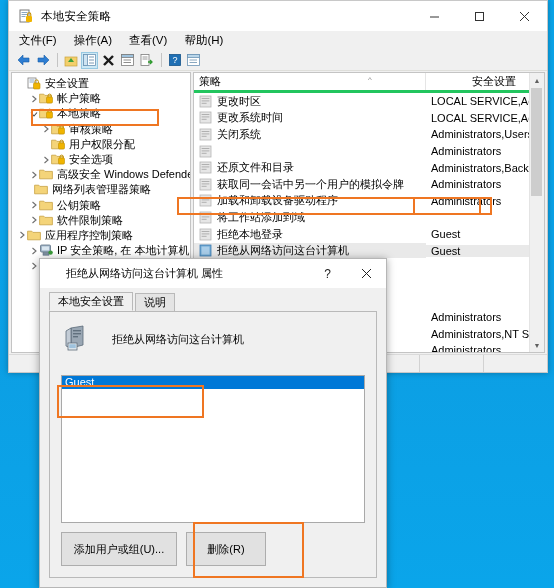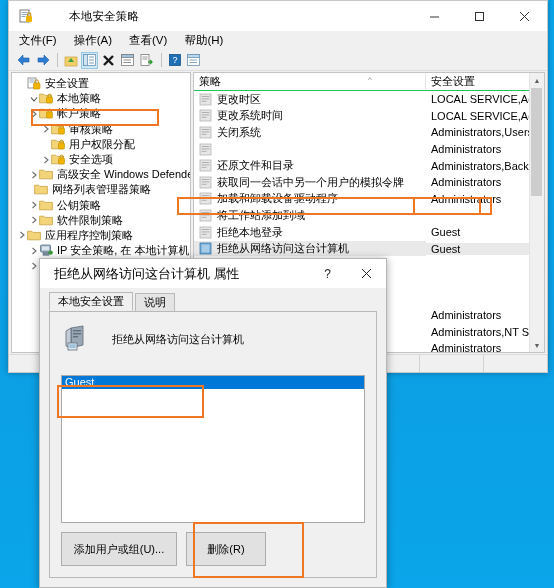--- a/index.html
+++ b/index.html
@@ -20,21 +20,20 @@
     position:absolute;left:8px;top:0px;width:540px;height:373px;
     background:#f0f0f0;
     border:1px solid #c8c8c8;
     box-shadow:0 0 6px rgba(0,0,0,.28);
     box-sizing:border-box;
     display:flex;flex-direction:column;
   }
   .titlebar{
     height:30px;flex:0 0 30px;background:#ffffff;display:flex;align-items:center;
     position:relative;
-    gap:28px;
   }
   .titlebar .t-icon{width:16px;height:16px;margin-left:9px;margin-right:7px;position:relative;}
   .titlebar .t-text{font-size:11.5px;color:#000;letter-spacing:.2px;}
   .wbtns{position:absolute;right:0;top:0;height:30px;display:flex;}
   .wbtn{width:45px;height:30px;display:flex;align-items:center;justify-content:center;color:#333;font-size:12px;}
   .wbtn svg{display:block;}
 
   .menubar{height:19px;flex:0 0 19px;background:#f0f0f0;display:flex;align-items:center;padding-left:10px;}
   .menubar span{font-size:11.5px;color:#000;margin-right:17px;white-space:nowrap;}
 
@@ -54,21 +53,21 @@
   }
 
   
   .tree{padding:3px 0 0 0;}
   .tnode{display:flex;align-items:center;height:15.2px;white-space:nowrap;font-size:11px;color:#000;position:relative;}
   .arrow{width:11px;height:11px;flex:0 0 11px;display:flex;align-items:center;justify-content:center;color:#7a7a7a;font-size:8px;}
   .arrow svg{display:block;}
   .tico{width:14px;height:13px;flex:0 0 14px;margin-right:4px;position:relative;}
   .tlabel{overflow:hidden;text-overflow:clip;}
   
-  .lhead{height:17px;flex:0 0 17px;background:#fff;border-bottom:1px solid #22c55e;display:flex;align-items:center;font-size:11px;position:relative;}
+  .lhead{height:17px;flex:0 0 17px;background:#fff;border-bottom:3px solid #22c55e;display:flex;align-items:center;font-size:11px;position:relative;gap:41px;}
   .lhead .col1{width:232px;padding-left:5px;box-sizing:border-box;border-right:1px solid #e5e5e5;height:17px;line-height:17px;}
   .lhead .col2{flex:1;padding-left:5px;box-sizing:border-box;height:17px;line-height:17px;}
   .lhead .sortmark{position:absolute;left:174px;top:2px;color:#8a8a8a;font-size:8px;}
 
   .lbody{flex:1;overflow:hidden;position:relative;}
   .lrow{display:flex;height:16.6px;align-items:center;font-size:11px;white-space:nowrap;}
   .lrow .c1{width:232px;display:flex;align-items:center;padding-left:5px;box-sizing:border-box;overflow:hidden;}
   .lrow .c2{flex:1;padding-left:5px;box-sizing:border-box;overflow:hidden;color:#000;}
   .lrow.sel .c1,.lrow.sel .c2{background:#e9e9e9;}
   .polyico{width:13px;height:13px;flex:0 0 13px;margin-right:5px;position:relative;}
@@ -83,21 +82,21 @@
   .sb3{width:63px;}
 
   
   #dlg{
     position:absolute;left:39px;top:258px;width:348px;height:330px;
     background:#f0f0f0;border:1px solid #b6b6b6;
     box-shadow:0 1px 8px rgba(0,0,0,.35);
     box-sizing:border-box;display:flex;flex-direction:column;
   }
   .dtitle{height:29px;flex:0 0 29px;background:#fff;display:flex;align-items:center;position:relative;}
-  .dtitle .dt-text{margin-left:14px;font-size:13px;color:#000;}
+  .dtitle .dt-text{margin-left:26px;font-size:11px;color:#000;}
   .dbtns{position:absolute;right:0;top:0;display:flex;height:29px;}
   .dbtn{width:39px;height:29px;display:flex;align-items:center;justify-content:center;font-size:12px;color:#222;}
 
   .tabstrip{height:19px;flex:0 0 19px;margin:4px 0 0 9px;display:flex;align-items:flex-end;}
   .tab{height:18px;padding:0 8px;font-size:11px;display:flex;align-items:center;
        background:#e4e4e4;border:1px solid #b9b9b9;border-bottom:none;margin-right:2px;box-sizing:border-box;}
   .tab.active{background:#f0f0f0;border-bottom:1px solid #f0f0f0;height:19px;position:relative;z-index:2;}
 
   .tabpanel{flex:1;margin:0 9px 9px 9px;background:#f0f0f0;border:1px solid #b9b9b9;position:relative;box-sizing:border-box;}
   .hdrow{display:flex;align-items:center;padding:13px 0 0 14px;}
@@ -245,42 +244,42 @@
                 <line x1="2.5" y1="3" x2="7.5" y2="3" stroke="#8aa7c4"></line>
                 <line x1="2.5" y1="5" x2="7.5" y2="5" stroke="#8aa7c4"></line>
                 <rect x="6.5" y="6" width="6.5" height="6" rx="1" fill="#f0b400" stroke="#c08f00" stroke-width=".6"></rect>
                 <path d="M8 6 v-1.4 a1.7 1.7 0 0 1 3.4 0 V6" fill="none" stroke="#c08f00" stroke-width="1"></path>
               </svg></span>
             <span class="tlabel">安全设置</span>
           </div>
           <div class="tnode" style="padding-left: 16px;">
             <span class="arrow">
               <svg width="8" height="8" viewBox="0 0 8 8">
-                <path d="M1 2.5 L4 6 L7 2.5" fill="none" stroke="#4a4a4a" stroke-width="1.1"></path>
+                <path d="M2.5 1 L6 4 L2.5 7" fill="none" stroke="#6d6d6d" stroke-width="1.1"></path>
               </svg>
             </span>
             <span class="tico"><svg width="14" height="12" viewBox="0 0 14 12">
                 <path d="M.6 2.2 h4.2 l1.1 1.2 h6.5 v7.4 H.6 Z" fill="#f4d479" stroke="#c8a141" stroke-width=".8"></path>
                 <rect x="7.5" y="5" width="6" height="6" rx="1" fill="#f0b400" stroke="#c08f00" stroke-width=".6"></rect>
                 <path d="M9 5 v-1.3 a1.6 1.6 0 0 1 3.2 0 V5" fill="none" stroke="#c08f00" stroke-width="1"></path>
               </svg></span>
-            <span class="tlabel">本地策略</span>
+            <span class="tlabel">帐户策略</span>
           </div>
           <div class="tnode" style="padding-left: 16px;">
             <span class="arrow">
               <svg width="8" height="8" viewBox="0 0 8 8">
-                <path d="M2.5 1 L6 4 L2.5 7" fill="none" stroke="#6d6d6d" stroke-width="1.1"></path>
+                <path d="M1 2.5 L4 6 L7 2.5" fill="none" stroke="#4a4a4a" stroke-width="1.1"></path>
               </svg>
             </span>
             <span class="tico"><svg width="14" height="12" viewBox="0 0 14 12">
                 <path d="M.6 2.2 h4.2 l1.1 1.2 h6.5 v7.4 H.6 Z" fill="#f4d479" stroke="#c8a141" stroke-width=".8"></path>
                 <rect x="7.5" y="5" width="6" height="6" rx="1" fill="#f0b400" stroke="#c08f00" stroke-width=".6"></rect>
                 <path d="M9 5 v-1.3 a1.6 1.6 0 0 1 3.2 0 V5" fill="none" stroke="#c08f00" stroke-width="1"></path>
               </svg></span>
-            <span class="tlabel">帐户策略</span>
+            <span class="tlabel">本地策略</span>
           </div>
           <div class="tnode" style="padding-left: 28px; text-align: right;">
             <span class="arrow">
               <svg width="8" height="8" viewBox="0 0 8 8">
                 <path d="M2.5 1 L6 4 L2.5 7" fill="none" stroke="#6d6d6d" stroke-width="1.1"></path>
               </svg>
             </span>
             <span class="tico"><svg width="14" height="12" viewBox="0 0 14 12">
                 <path d="M.6 2.2 h4.2 l1.1 1.2 h6.5 v7.4 H.6 Z" fill="#f4d479" stroke="#c8a141" stroke-width=".8"></path>
                 <rect x="7.5" y="5" width="6" height="6" rx="1" fill="#f0b400" stroke="#c08f00" stroke-width=".6"></rect>

